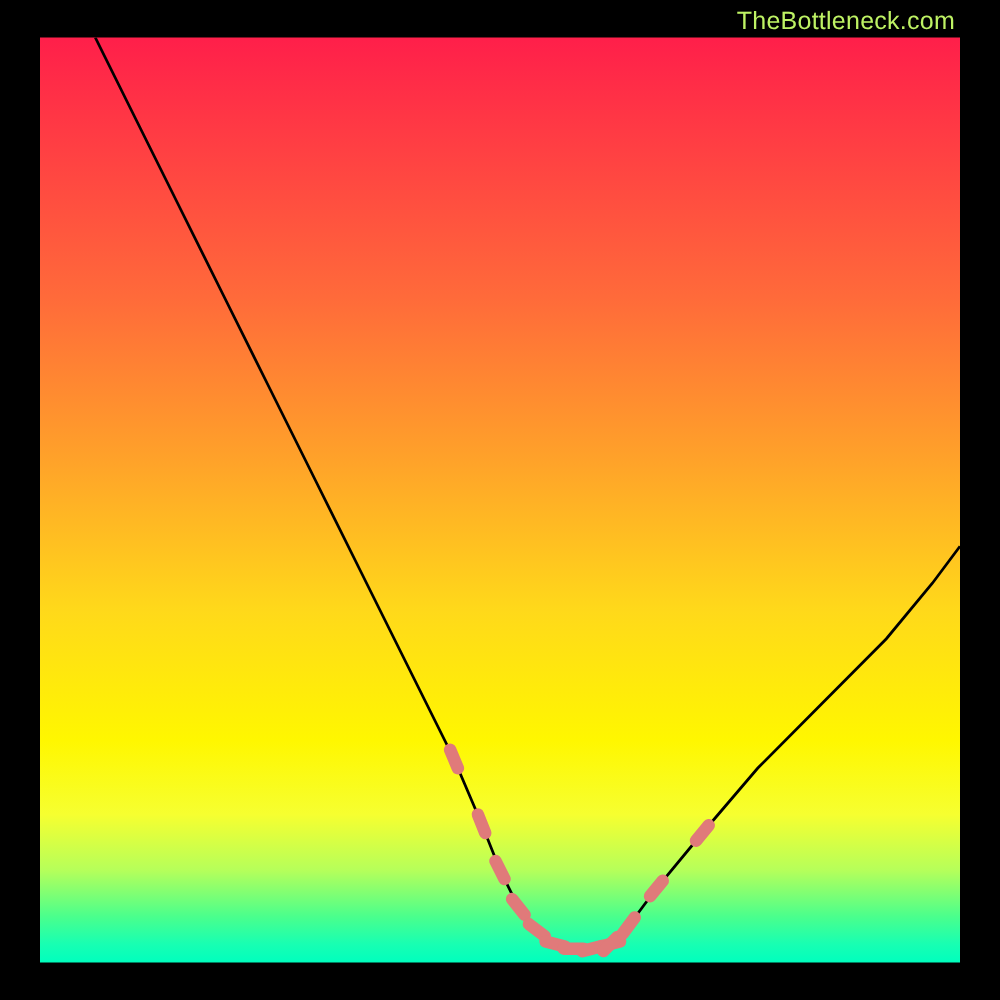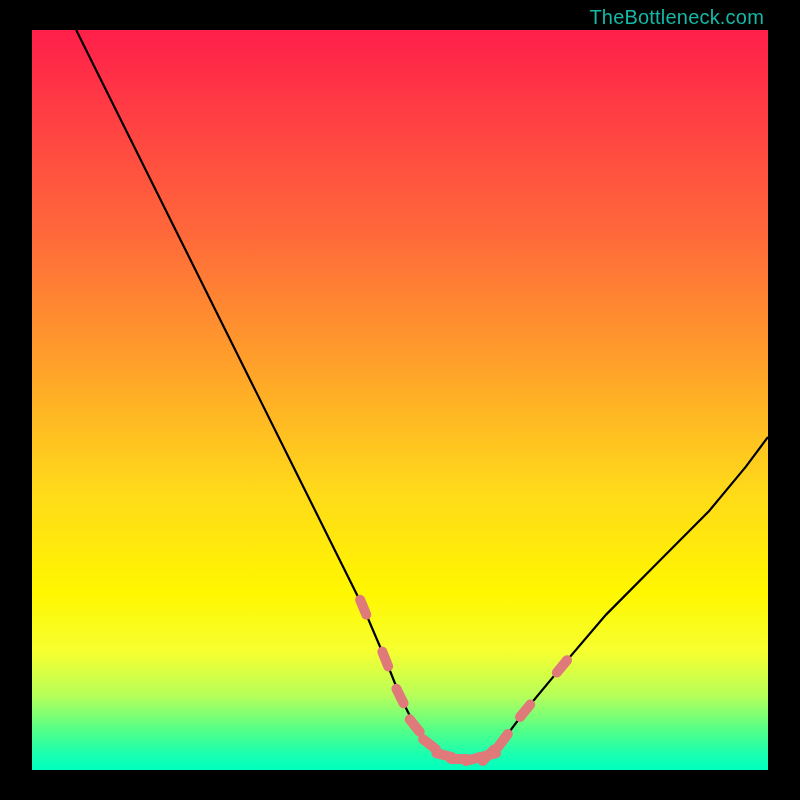--- a/index.html
+++ b/index.html
@@ -44,21 +44,21 @@
     position: absolute;
     left: 0;
     top: 0;
     width: 100%;
     height: 100%;
   }
   .attribution {
     position: absolute;
     top: 6px;
     right: 36px;
-    color: #14b8a6;
+    color: #bef264;
     font-size: 20px;
     letter-spacing: 0.2px;
     font-weight: 500;
   }
 </style>
 </head>
 <body>
 
 <div class="attribution">TheBottleneck.com</div>
 

